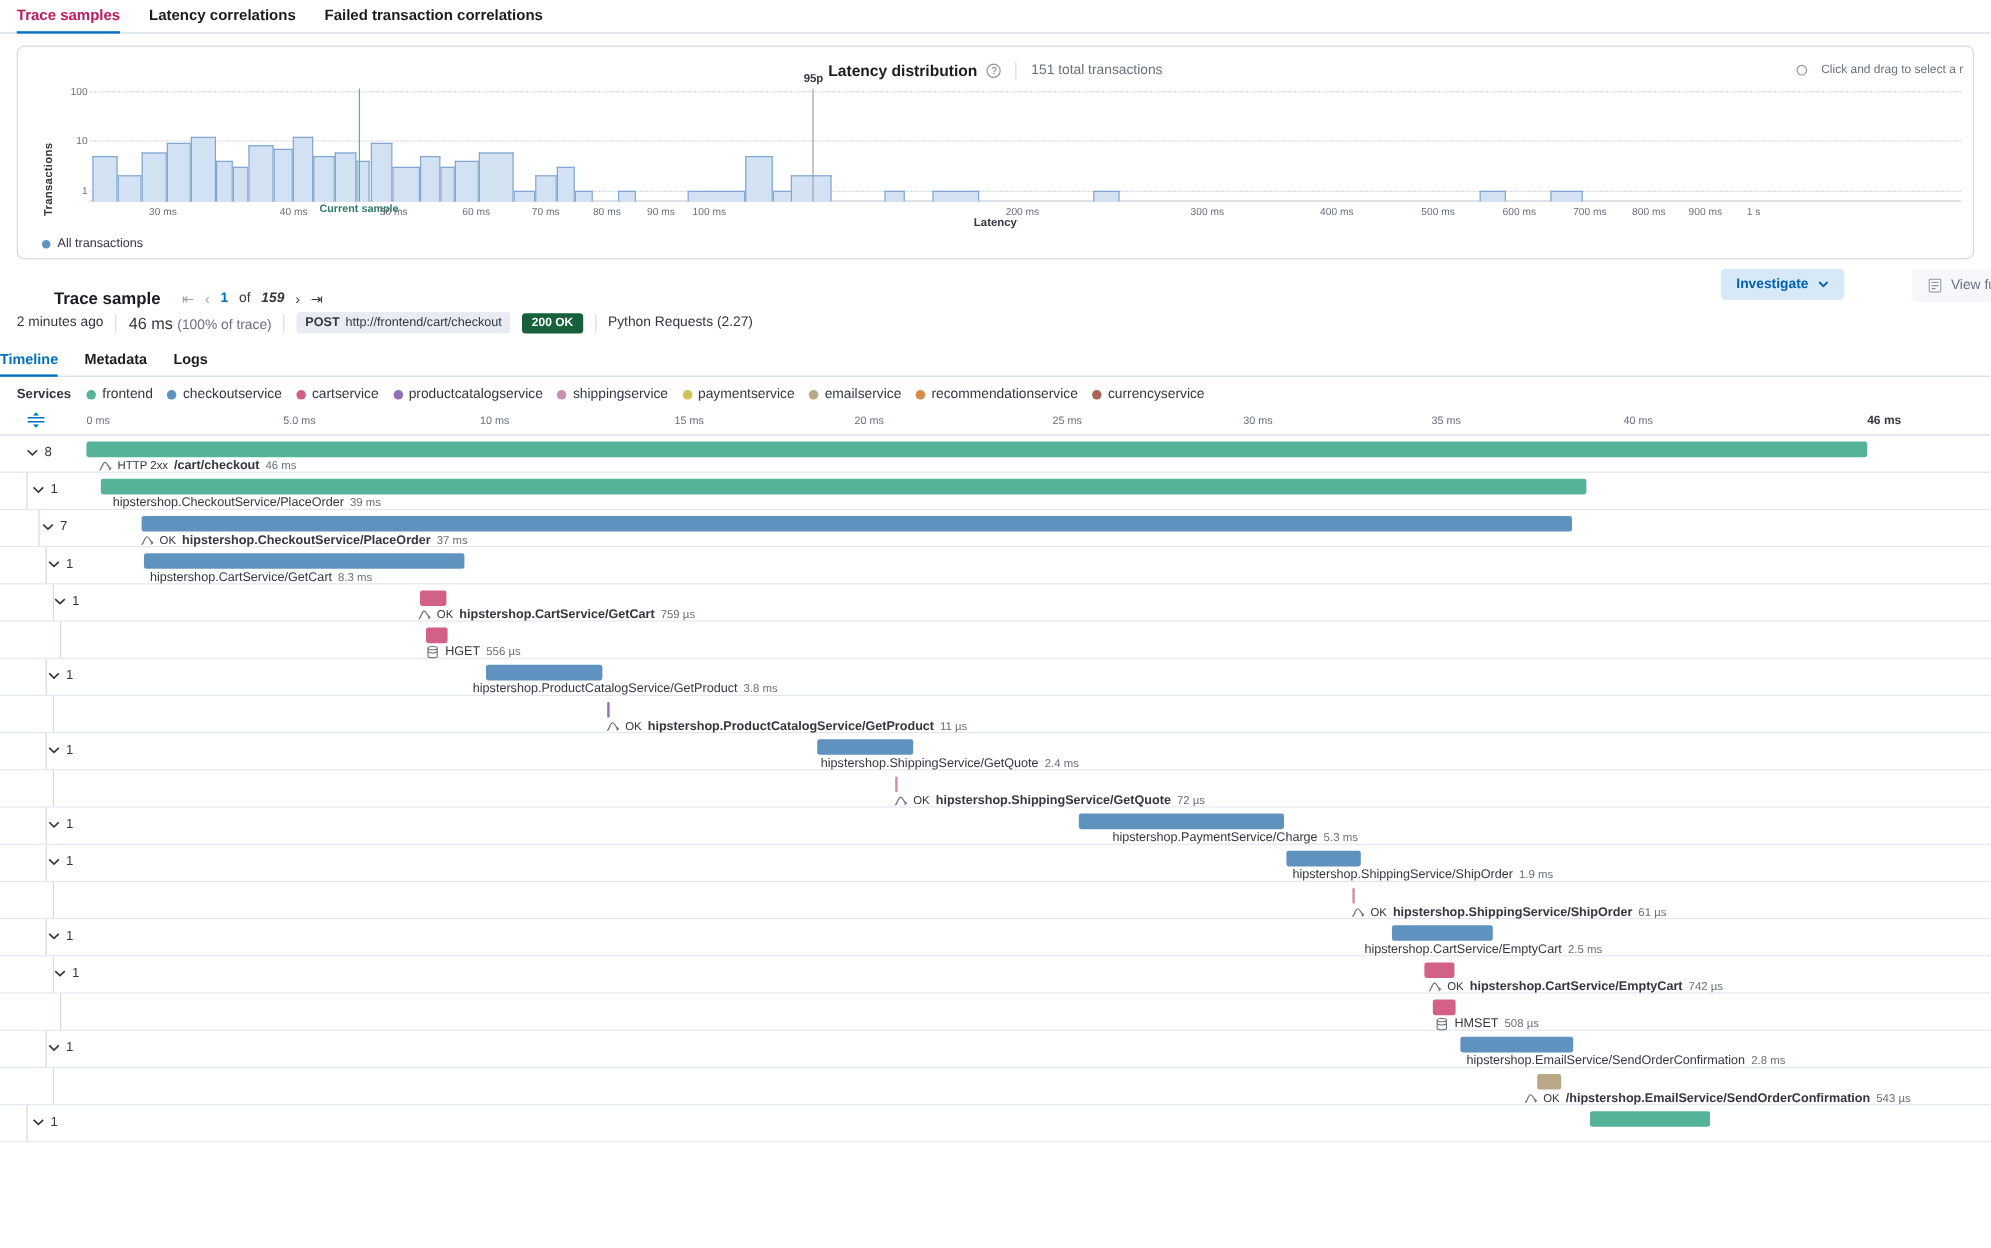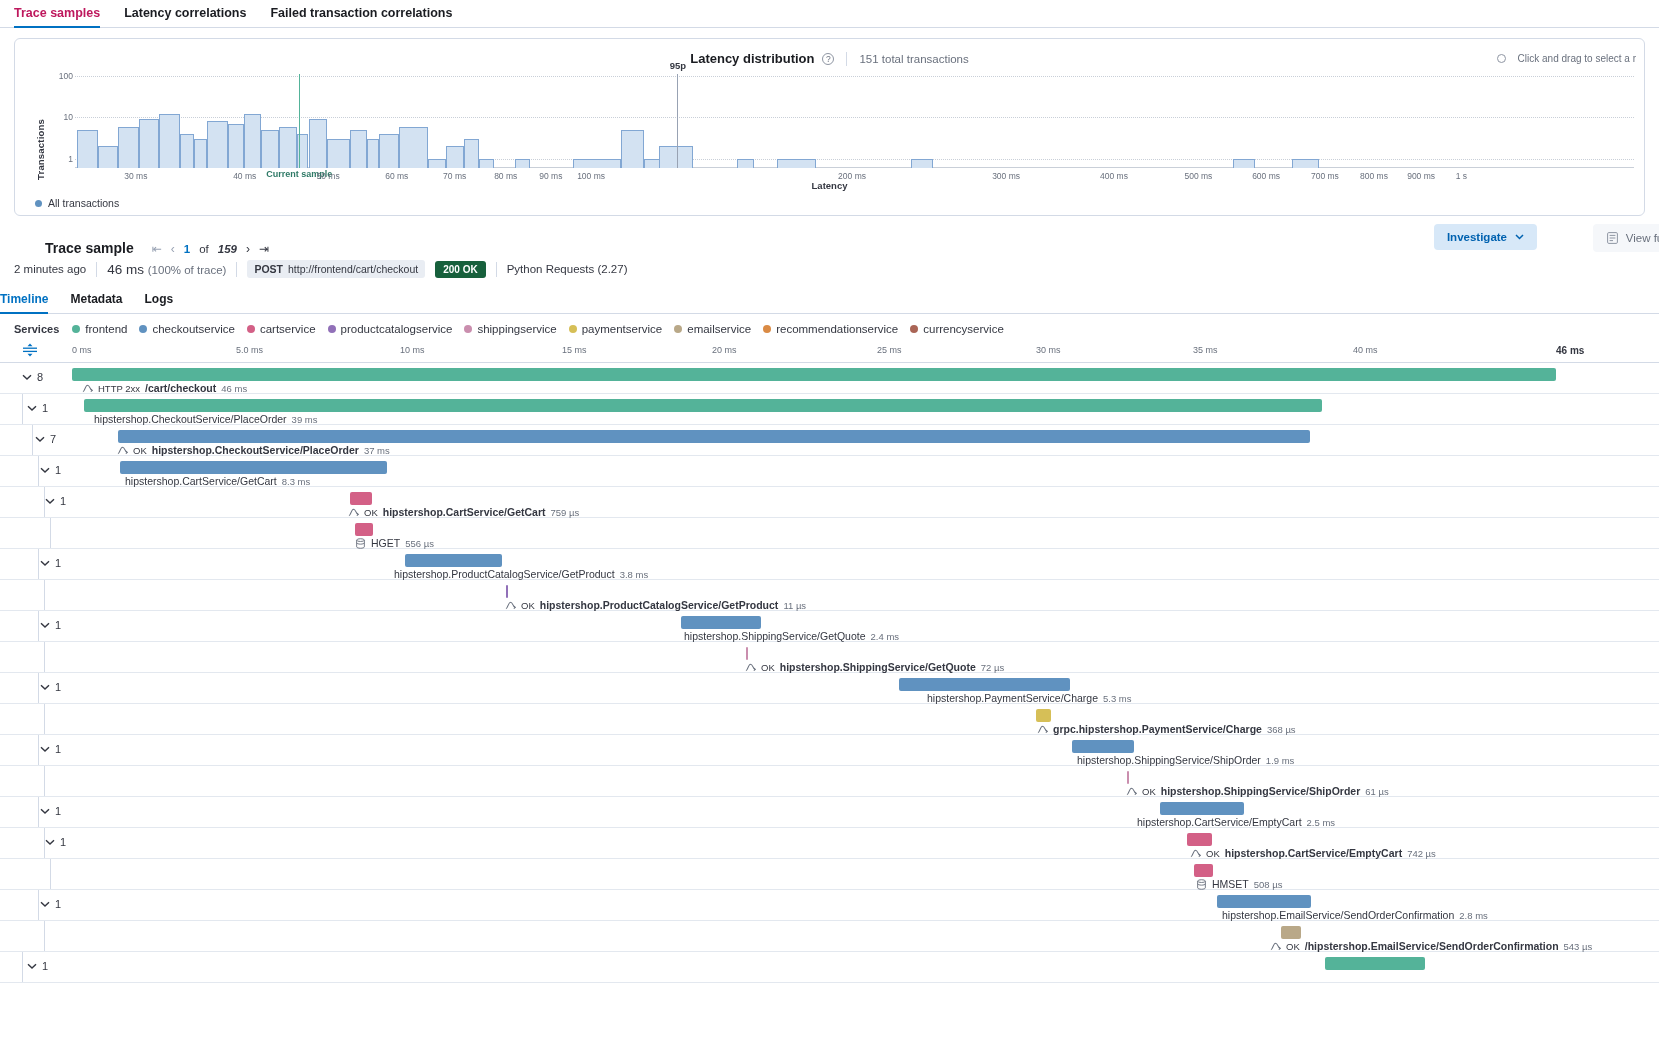--- a/index.html
+++ b/index.html
@@ -633,32 +633,20 @@
         </svg>
         <span>1</span>
       </div>
       <div class="span-bar" style="left: 899px; width: 171px; background: rgb(96, 146, 192);"></div>
       <div class="span-label" style="left: 886px; margin-left: 41px;">
         <span class="nm">hipstershop.PaymentService/Charge</span>
         <span class="du">5.3 ms</span>
       </div>
     </div>
     <div class="wf-row">
-      <div class="guide" style="left: 44px;"></div>
-      <div class="span-bar" style="left: 1036px; width: 15px; background: rgb(214, 191, 87);"></div>
-      <div class="span-label" style="left: 1037px;">
-        <svg class="ic" viewBox="0 0 12 12">
-          <path d="M1 9.5C3 9.5 3.5 2.5 6 2.5S9 8 11 8" stroke="#69707d" stroke-width="1.1" fill="none"></path>
-          <path d="M9.6 6.6L11.3 8L9.6 9.4" stroke="#69707d" stroke-width="1.1" fill="none"></path>
-        </svg>
-        <span class="nm b">grpc.hipstershop.PaymentService/Charge</span>
-        <span class="du">368 µs</span>
-      </div>
-    </div>
-    <div class="wf-row">
       <div class="guide" style="left: 38px;"></div>
       <div class="acc" style="left: 40px;">
         <svg width="10" height="7" viewBox="0 0 10 7">
           <path d="M1 1.2L5 5L9 1.2" stroke="#343741" stroke-width="1.4" fill="none"></path>
         </svg>
         <span>1</span>
       </div>
       <div class="span-bar" style="left: 1072px; width: 62px; background: rgb(96, 146, 192);"></div>
       <div class="span-label" style="left: 1077px;">
         <span class="nm">hipstershop.ShippingService/ShipOrder</span>

